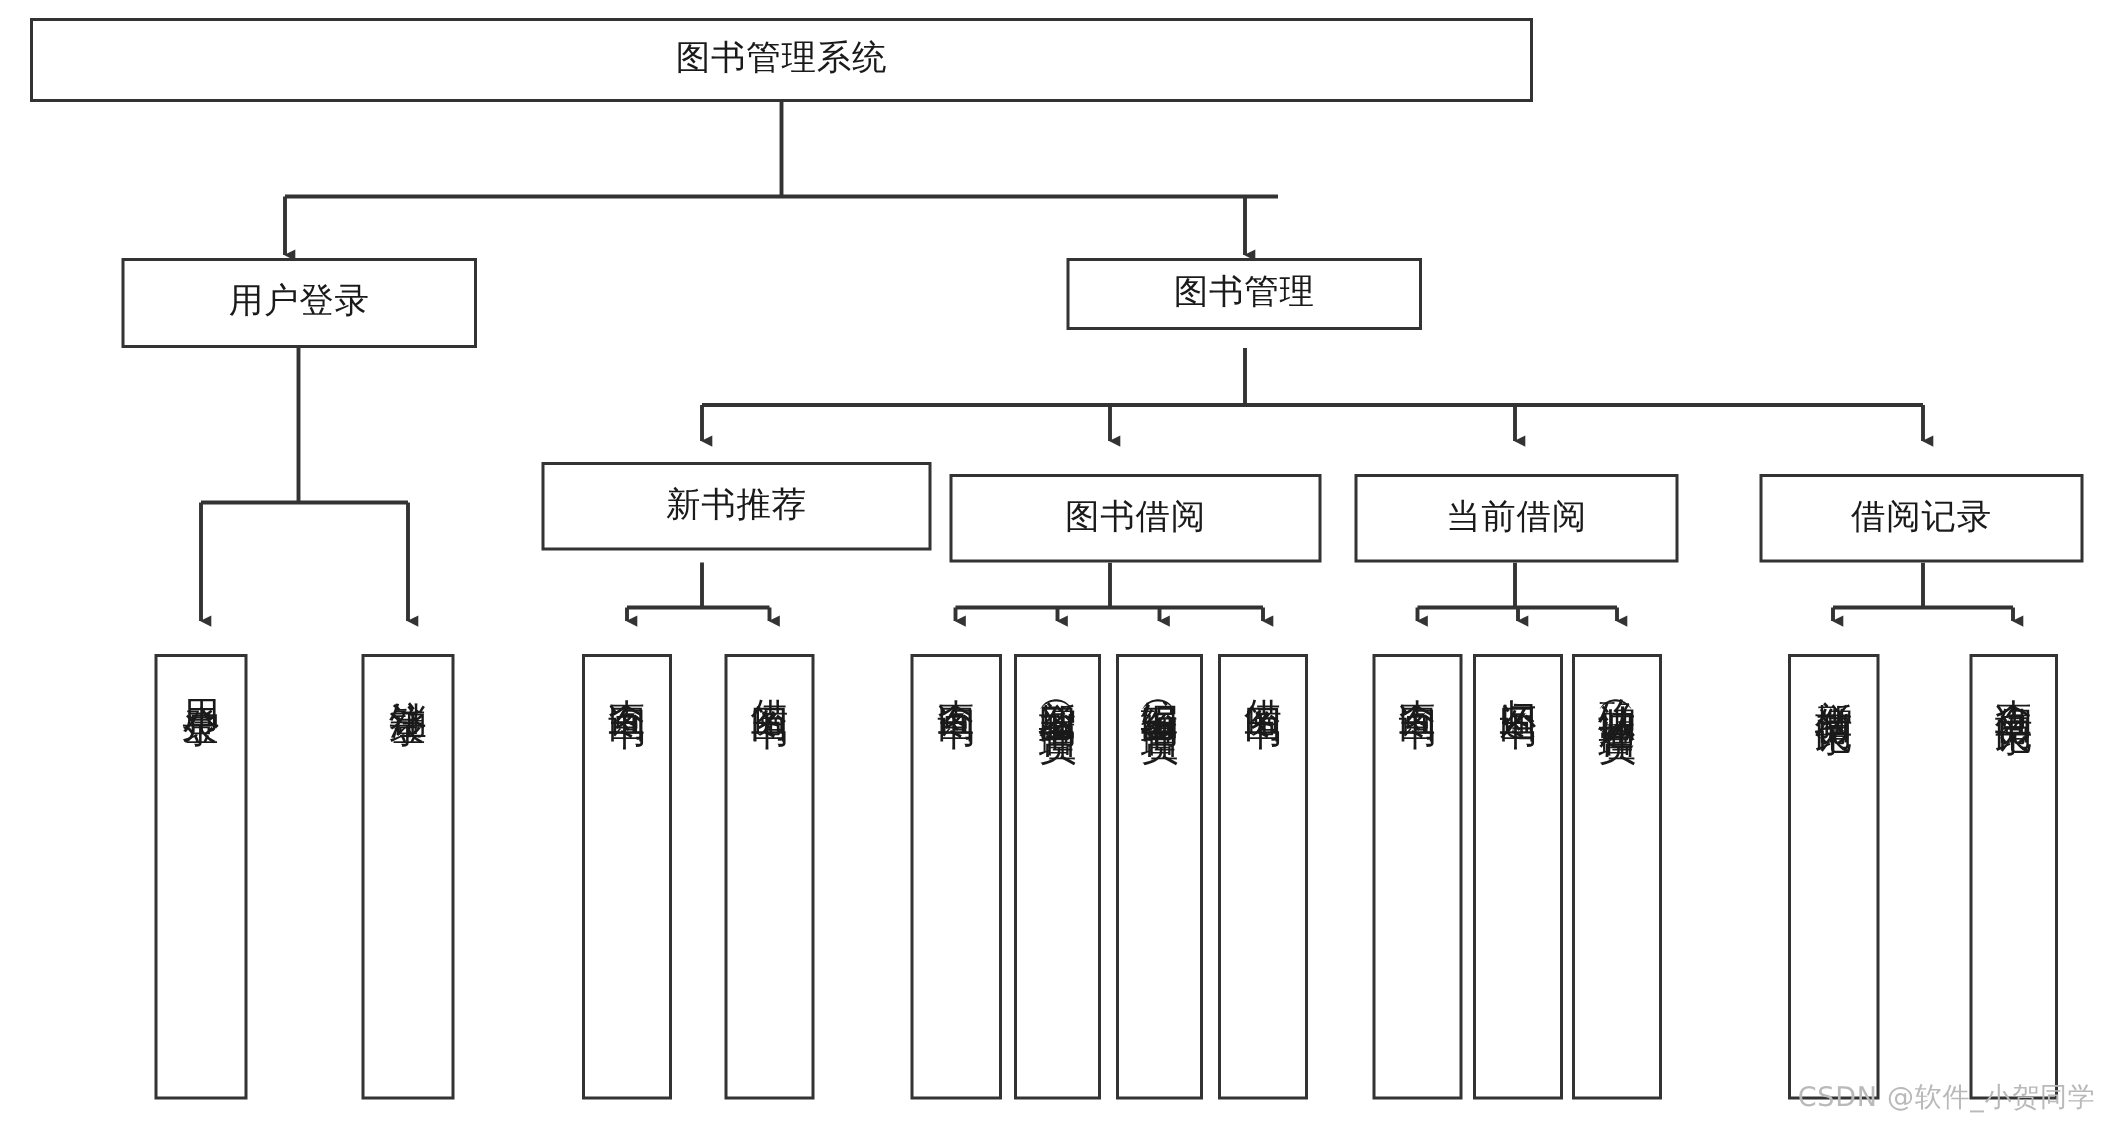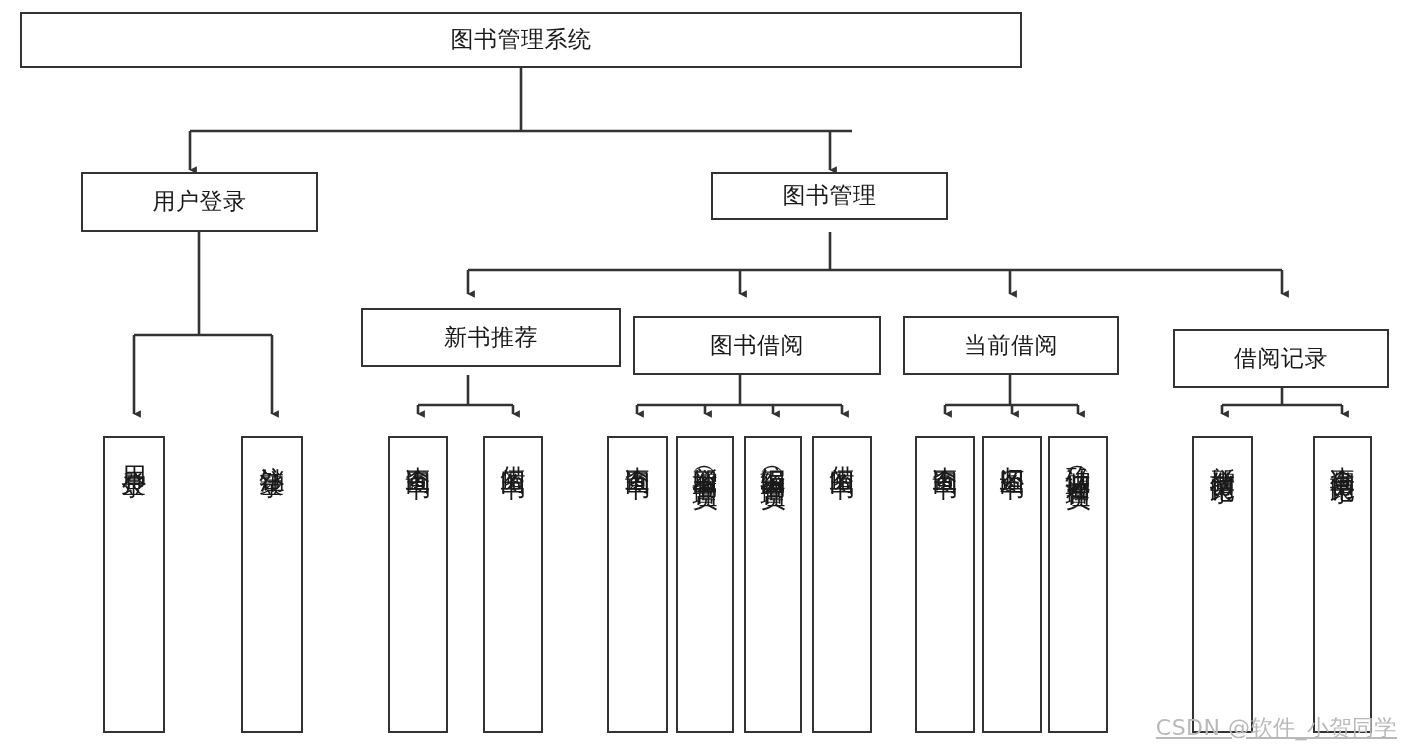--- a/index.html
+++ b/index.html
@@ -54,26 +54,25 @@
     text-orientation: upright;
     font-size: 25px;
     line-height: 1.0;
     letter-spacing: 3px;
     white-space: nowrap;
   }
   #watermark {
     position: absolute;
     right: 8px;
     bottom: 4px;
-    font-size: 22px;
+    font-size: 18px;
     color: #b9b9b9;
     z-index: 5;
     letter-spacing: 0.5px;
     white-space: nowrap;
-    text-decoration: underline;
   }
 </style>
 </head>
 <body>
 
 <div id="canvas">
 
   <svg id="edges" viewBox="0 0 1405 747" xmlns="http://www.w3.org/2000/svg">
     <defs>
       <marker id="arrow" viewBox="0 0 12 12" refX="6" refY="11" markerWidth="7.5" markerHeight="11" orient="auto-start-reverse" markerUnits="userSpaceOnUse">
@@ -139,21 +138,21 @@
 
   <div class="node horiz" style="left:361px; top:308px; width:260px; height:59px;">
     <span class="lbl">新书推荐</span>
   </div>
   <div class="node horiz" style="left:633px; top:316px; width:248px; height:59px;">
     <span class="lbl">图书借阅</span>
   </div>
   <div class="node horiz" style="left:903px; top:316px; width:216px; height:59px;">
     <span class="lbl">当前借阅</span>
   </div>
-  <div class="node horiz" style="left:1173px; top:329px; width:216px; height:59px;">
+  <div class="node horiz" style="left:1173px; top:316px; width:216px; height:59px;">
     <span class="lbl">借阅记录</span>
   </div>
 
   <div class="node vert" style="left:103px; top:436px; width:62px; height:297px;">
     <span class="lbl">用户登录</span>
   </div>
   <div class="node vert" style="left:241px; top:436px; width:62px; height:297px;">
     <span class="lbl">注销登录</span>
   </div>
 

